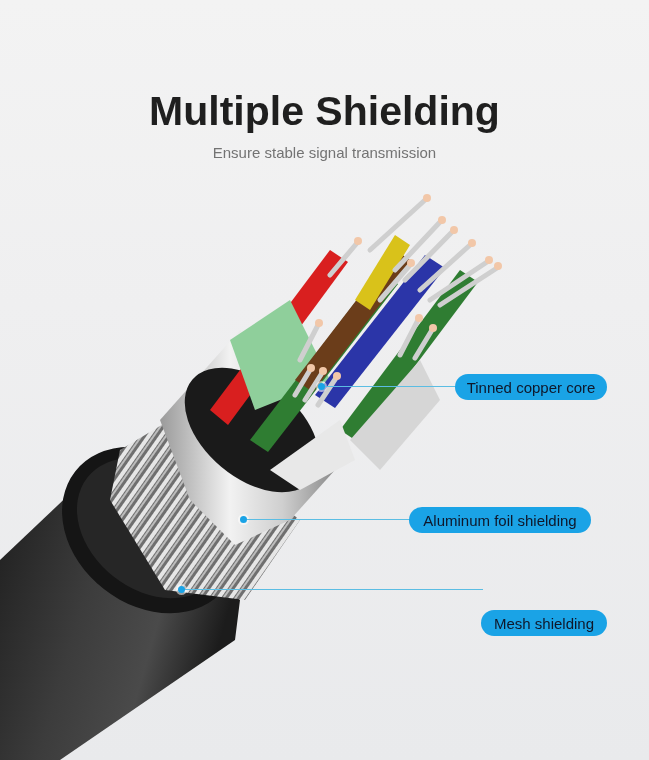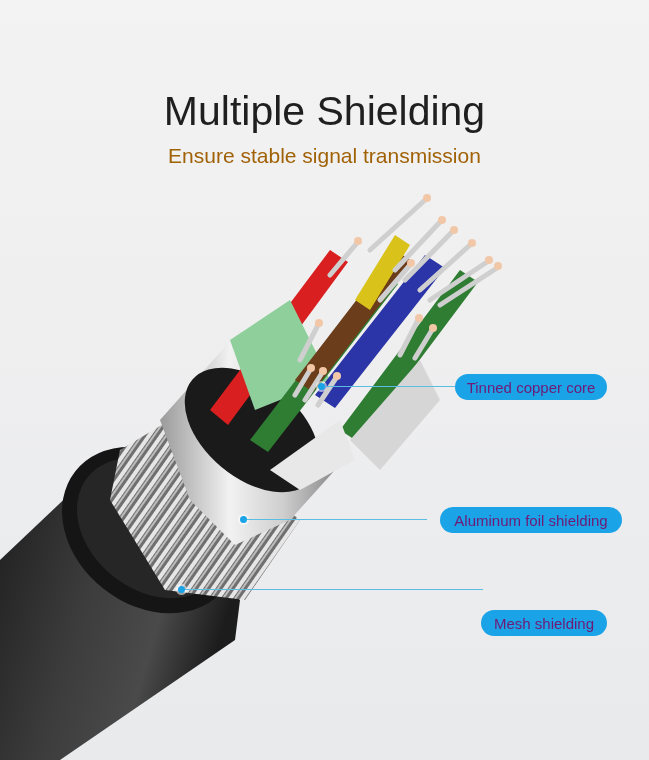--- a/index.html
+++ b/index.html
@@ -4,31 +4,31 @@
 <style>
   html, body { margin: 0; padding: 0; }
   body {
     width: 649px; height: 760px; overflow: hidden;
     background: linear-gradient(180deg, #f3f3f3 0%, #efeff0 40%, #e9eaec 100%);
     font-family: "Liberation Sans", "DejaVu Sans", sans-serif;
     position: relative;
   }
   .title {
     position: absolute; left: 0; width: 649px; top: 88px;
-    text-align: center; font-size: 41px; font-weight: 400;
+    text-align: center; font-size: 41px; font-weight: 700;
     color: #1f1f1f; letter-spacing: 0px; margin: 0;
   }
   .subtitle {
     position: absolute; left: 0; width: 649px; top: 144px;
-    text-align: center; font-size: 21px; color: #a16207; margin: 0;
+    text-align: center; font-size: 15px; color: #737373; margin: 0;
   }
   .illustration { position: absolute; left: 0; top: 0; width: 649px; height: 760px; }
   .callout {
     position: absolute; height: 26px; border-radius: 13px;
-    background: #1aa3e6; color: #701a75; font-size: 15px;
+    background: #1aa3e6; color: #0f172a; font-size: 15px;
     display: flex; align-items: center; justify-content: center;
     padding: 0 11px; white-space: nowrap; box-sizing: border-box;
   }
   .leader {
     position: absolute; height: 1px; background: #5bbde3;
   }
   .dot {
     position: absolute; width: 7px; height: 7px; border-radius: 50%;
     background: #1aa3e6; box-shadow: 0 0 0 2px rgba(255,255,255,0.55);
   }
@@ -120,17 +120,17 @@
     </g>
   </g>
 </svg>
 
 <div class="dot" style="left:318px; top:383px;"></div>
 <div class="leader" style="left:325px; top:386px; width:132px;"></div>
 <div class="callout" style="left:455px; top:374px; width:152px;">Tinned copper core</div>
 
 <div class="dot" style="left:240px; top:516px;"></div>
 <div class="leader" style="left:247px; top:519px; width:180px;"></div>
-<div class="callout" style="left:440px; top:507px; width:182px;">Aluminum foil shielding</div>
+<div class="callout" style="left:409px; top:507px; width:182px;">Aluminum foil shielding</div>
 
 <div class="dot" style="left:178px; top:586px;"></div>
 <div class="leader" style="left:185px; top:589px; width:298px;"></div>
 <div class="callout" style="left:481px; top:610px; width:126px;">Mesh shielding</div>
 
 </body></html>

